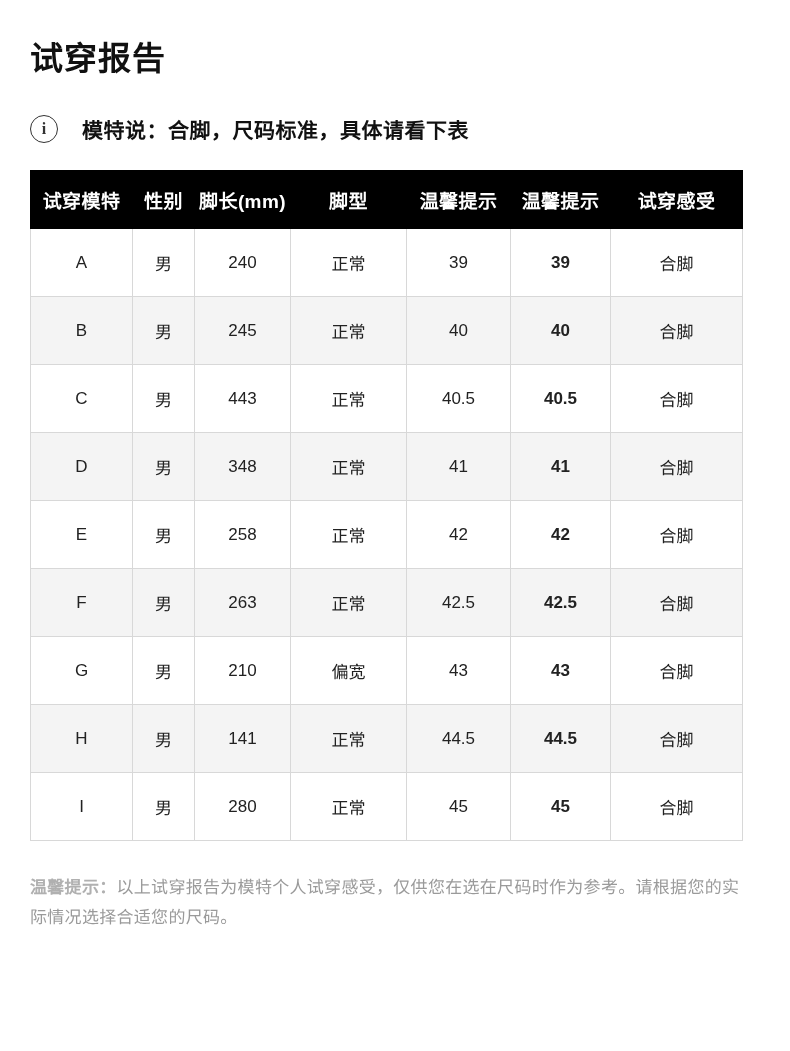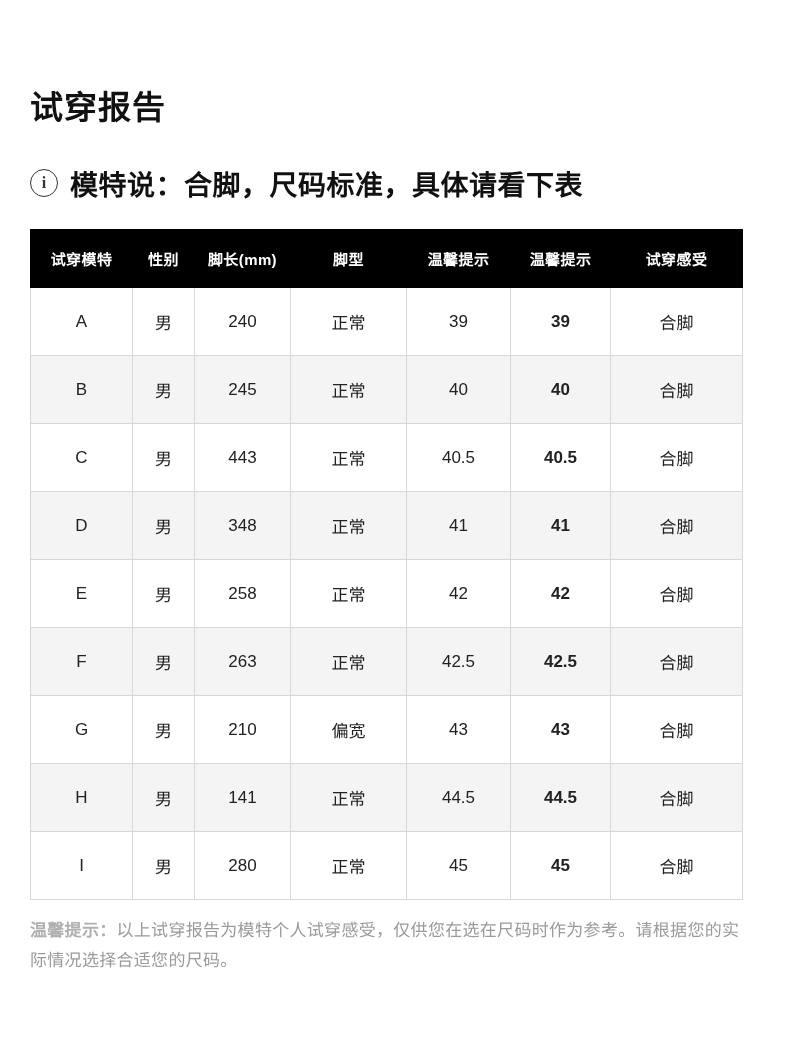--- a/index.html
+++ b/index.html
@@ -11,21 +11,21 @@
     height: 1051px;
     background: #ffffff;
     font-family: "Liberation Sans", "DejaVu Sans", sans-serif;
     color: #1a1a1a;
     overflow: hidden;
   }
   .page {
     width: 790px;
     height: 1051px;
     box-sizing: border-box;
-    padding: 81px 30px 0 30px;
+    padding: 32px 30px 0 30px;
     position: relative;
   }
   .page-title {
     font-size: 33px;
     font-weight: bold;
     letter-spacing: 1px;
     margin: 0 0 0 0;
     color: #111111;
   }
   .note-row {
@@ -44,24 +44,25 @@
     justify-content: center;
     font-size: 16px;
     font-weight: bold;
     font-family: "Liberation Serif", serif;
     color: #333;
     flex: 0 0 auto;
     margin-right: 12px;
     line-height: 1;
   }
   .note-text {
-    font-size: 28px;
+    font-size: 21px;
     font-weight: bold;
     color: #111;
     letter-spacing: 0.5px;
+    margin-left: 12px;
   }
   table.fit-table {
     border-collapse: collapse;
     width: 712px;
     table-layout: fixed;
     margin-top: 4px;
   }
   table.fit-table th,
   table.fit-table td {
     border: 1px solid #d8d8d8;
@@ -69,42 +70,42 @@
     vertical-align: middle;
     font-size: 17px;
     color: #222;
     height: 67px;
     padding: 0 2px;
   }
   table.fit-table thead th {
     background: #000000;
     color: #ffffff;
     font-weight: bold;
-    font-size: 15px;
+    font-size: 19px;
     height: 57px;
     border: 1px solid #000000;
     letter-spacing: 0.4px;
   }
   table.fit-table tbody tr.odd td {
     background: #ffffff;
   }
   table.fit-table tbody tr.even td {
     background: #f4f4f4;
   }
   td.col-model {
     font-size: 18px;
     color: #333;
   }
   td.col-try-size {
     color: #1a7fc1;
     font-weight: bold;
     font-size: 18px;
   }
   .footer-note {
-    margin-top: 16px;
+    margin-top: 32px;
     width: 712px;
     font-size: 17px;
     line-height: 1.75;
     color: #9a9a9a;
     letter-spacing: 0.3px;
   }
   .footer-label {
     color: #b0b0b0;
     font-weight: bold;
   }

